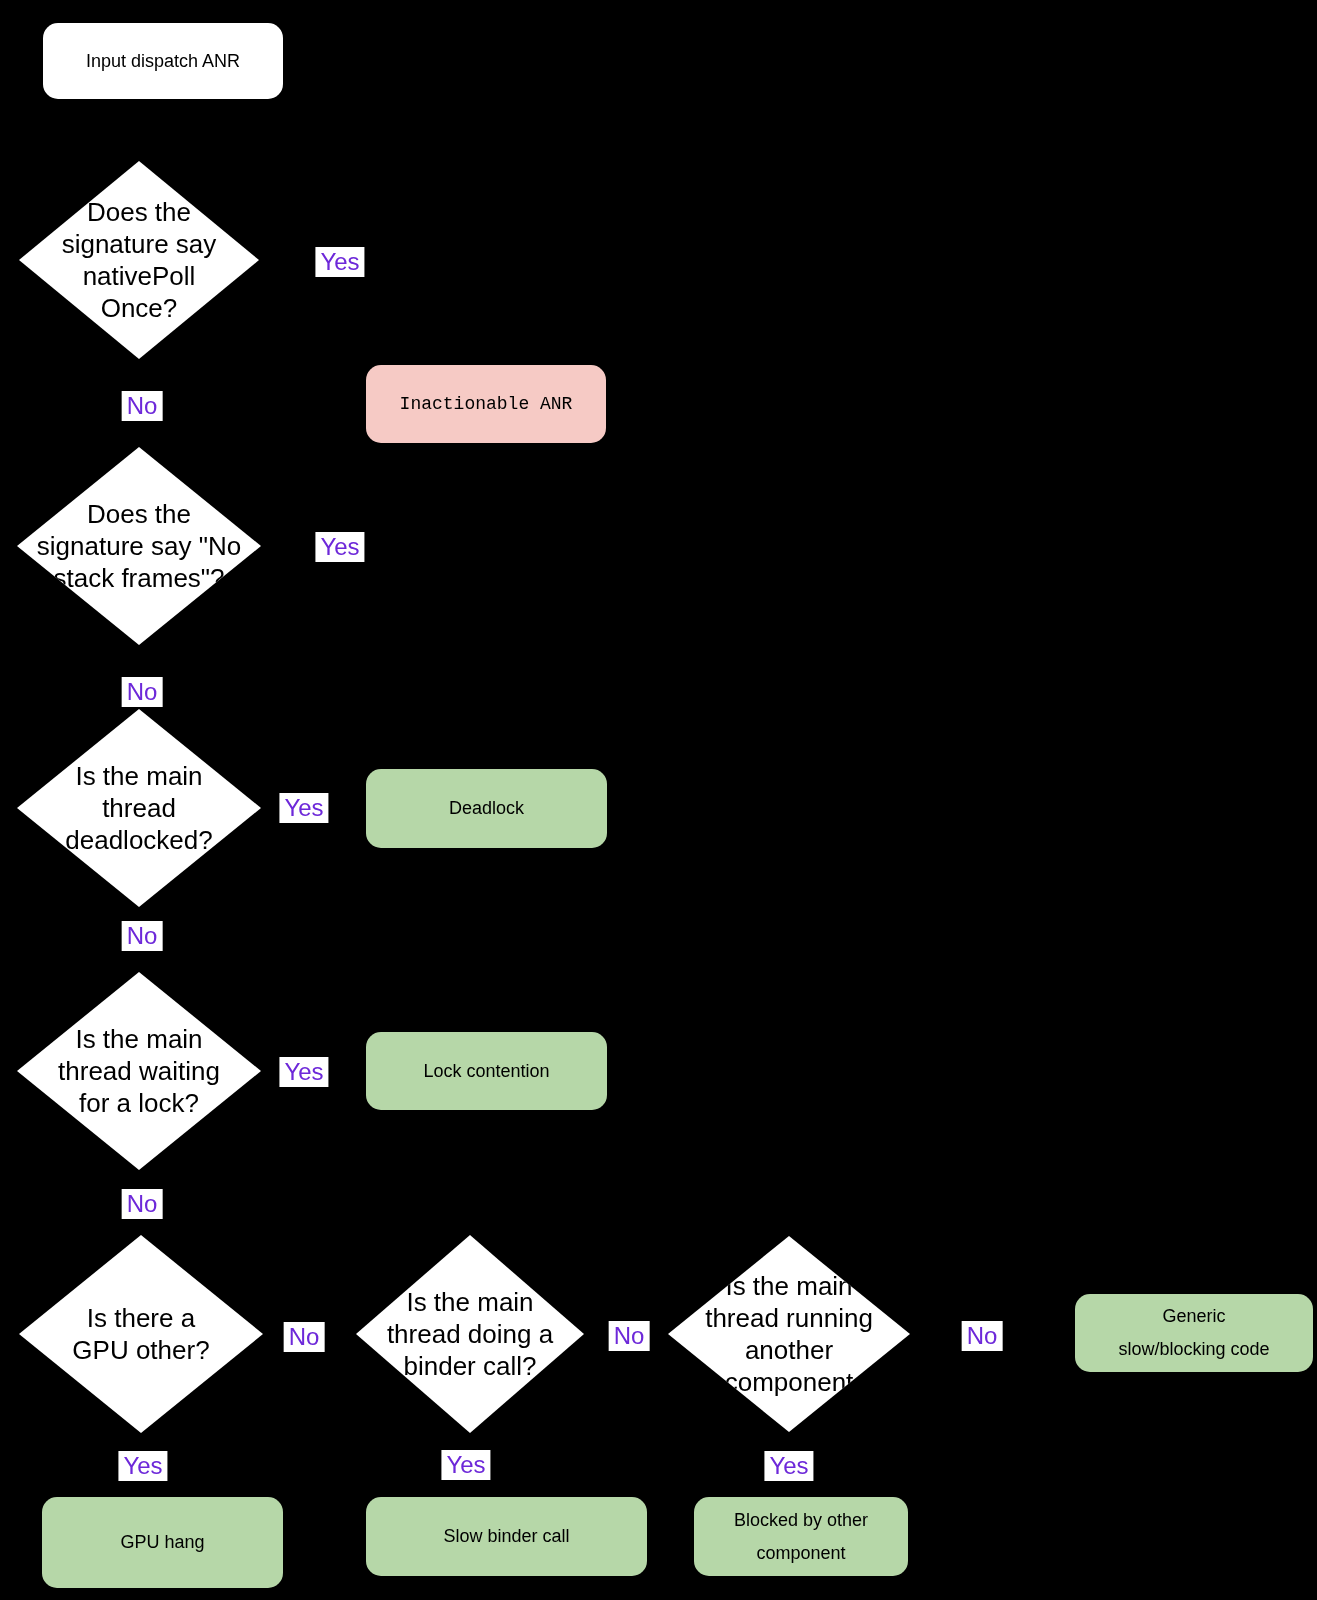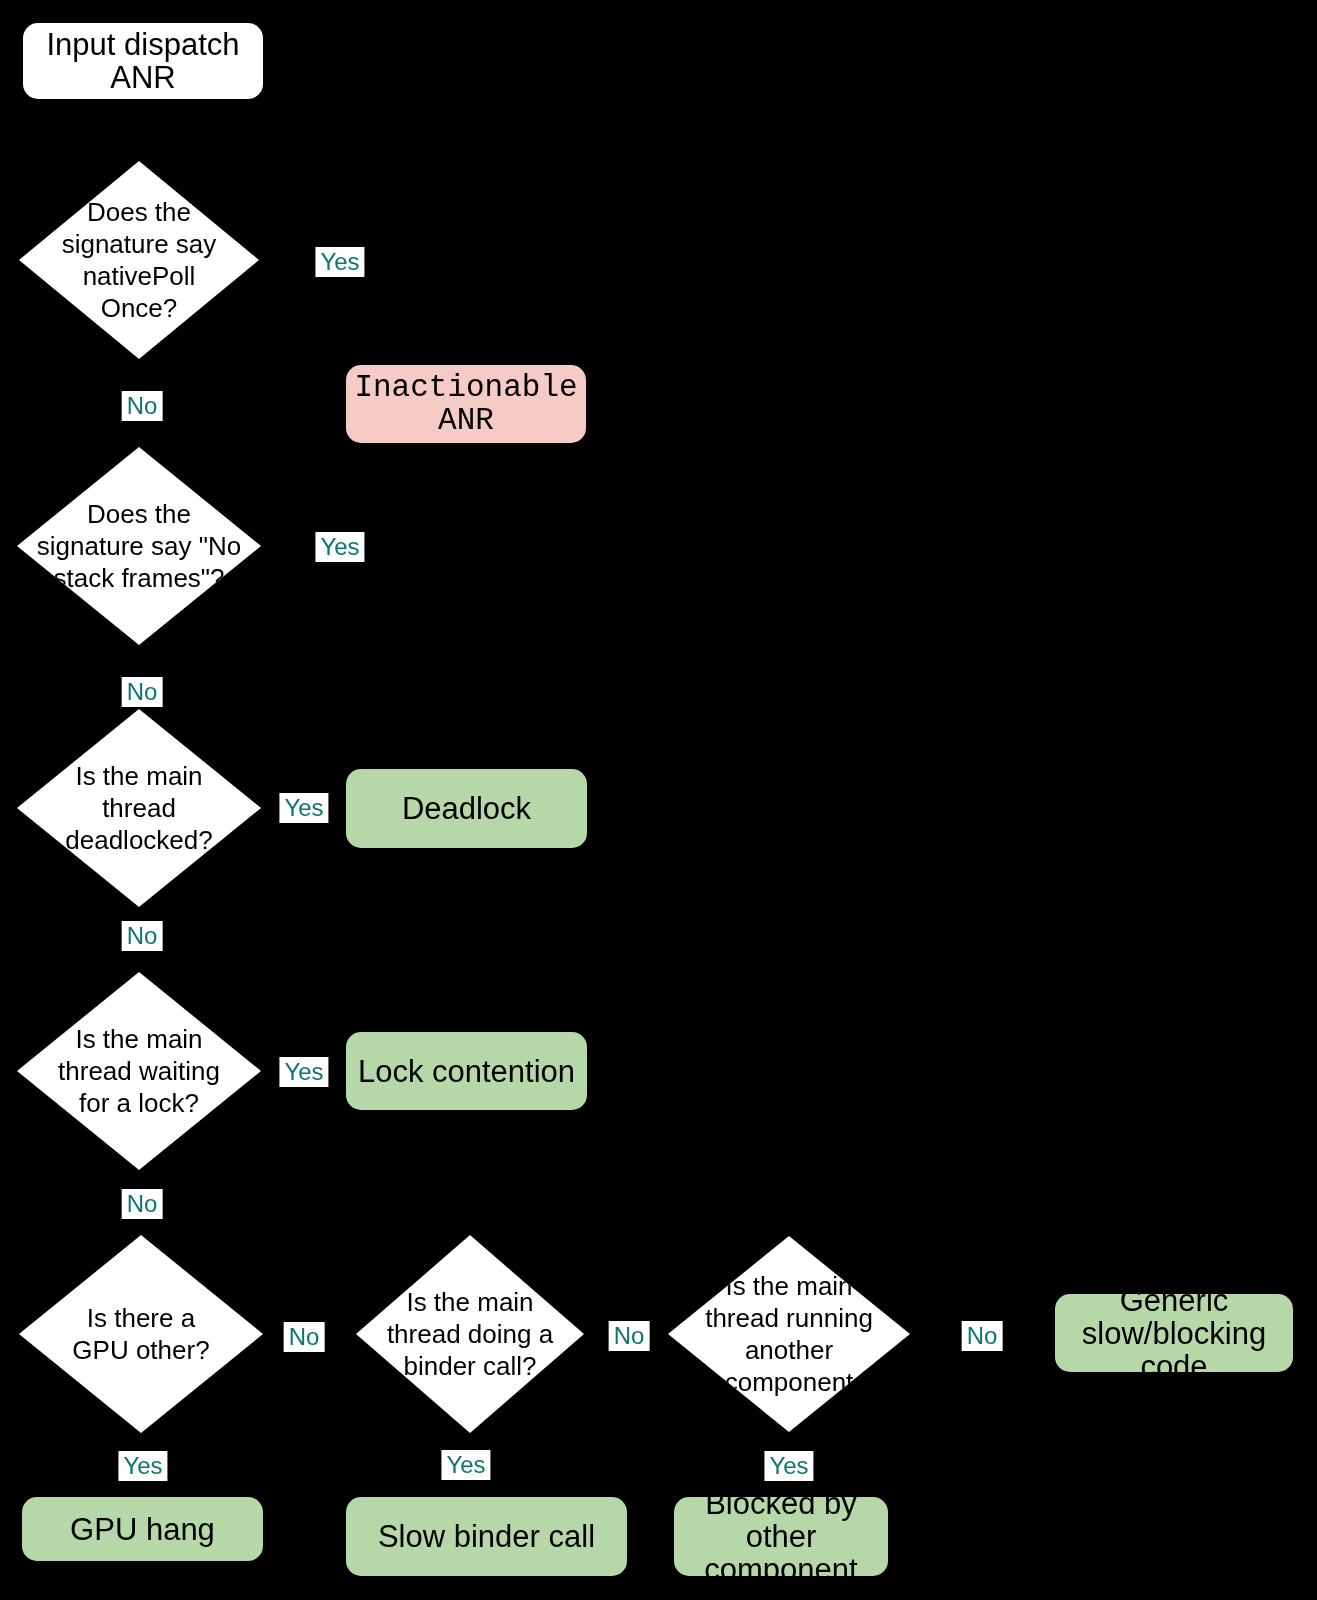--- a/index.html
+++ b/index.html
@@ -19,56 +19,57 @@
     justify-content:center;
     text-align:center;
     box-sizing:border-box;
   }
   .node .txt{
     white-space:pre-line;
     text-align:center;
   }
   .rect{
     border-radius:15px;
-    font-size:31px;
+    font-size:18px;
     line-height:33px;
+    margin-left:20px;
   }
   .start{ background:#ffffff; }
   .good{ background:#b6d7a8; }
   .bad{ background:#f6cac5; }
   .diamond{
     background:#ffffff;
     clip-path:polygon(50% 0%, 100% 50%, 50% 100%, 0% 50%);
     font-size:26px;
     line-height:32px;
   }
   .edge-label{
     position:absolute;
     transform:translate(-50%,-50%);
     background:#ffffff;
-    color:#0f766e;
+    color:#6d28d9;
     font-size:24px;
     line-height:26px;
     padding:2px 5px;
     white-space:nowrap;
   }
   
   #n-start   {left:23px;  top:23px;   width:240px; height:76px;}
   #n-d1      {left:19px;  top:161px;  width:240px; height:198px;}
   #n-pink    {left:346px; top:365px;  width:240px; height:78px;font-family:Liberation Mono, monospace;}
   #n-d2      {left:17px;  top:447px;  width:244px; height:198px;}
   #n-d3      {left:17px;  top:709px;  width:244px; height:198px;}
   #n-deadlock{left:346px; top:769px;  width:241px; height:79px;}
   #n-d4      {left:17px;  top:972px;  width:244px; height:198px;}
   #n-lock    {left:346px; top:1032px; width:241px; height:78px;}
   #n-d5      {left:19px;  top:1235px; width:244px; height:198px;}
   #n-d6      {left:356px; top:1235px; width:228px; height:198px;}
   #n-d7      {left:668px; top:1236px; width:242px; height:196px;}
   #n-generic {left:1055px;top:1294px; width:238px; height:78px;}
-  #n-gpu     {left:22px;  top:1497px; width:241px; height:64px;}
+  #n-gpu     {left:22px;  top:1497px; width:241px; height:91px;}
   #n-slow    {left:346px; top:1497px; width:281px; height:79px;}
   #n-blocked {left:674px; top:1497px; width:214px; height:79px;}
 
   #l-d1-yes{left:340px; top:262px;}
   #l-d1-no {left:142px; top:406px;}
   #l-d2-yes{left:340px; top:547px;}
   #l-d2-no {left:142px; top:692px;}
   #l-d3-yes{left:304px; top:808px;}
   #l-d3-no {left:142px; top:936px;}
   #l-d4-yes{left:304px; top:1072px;}

